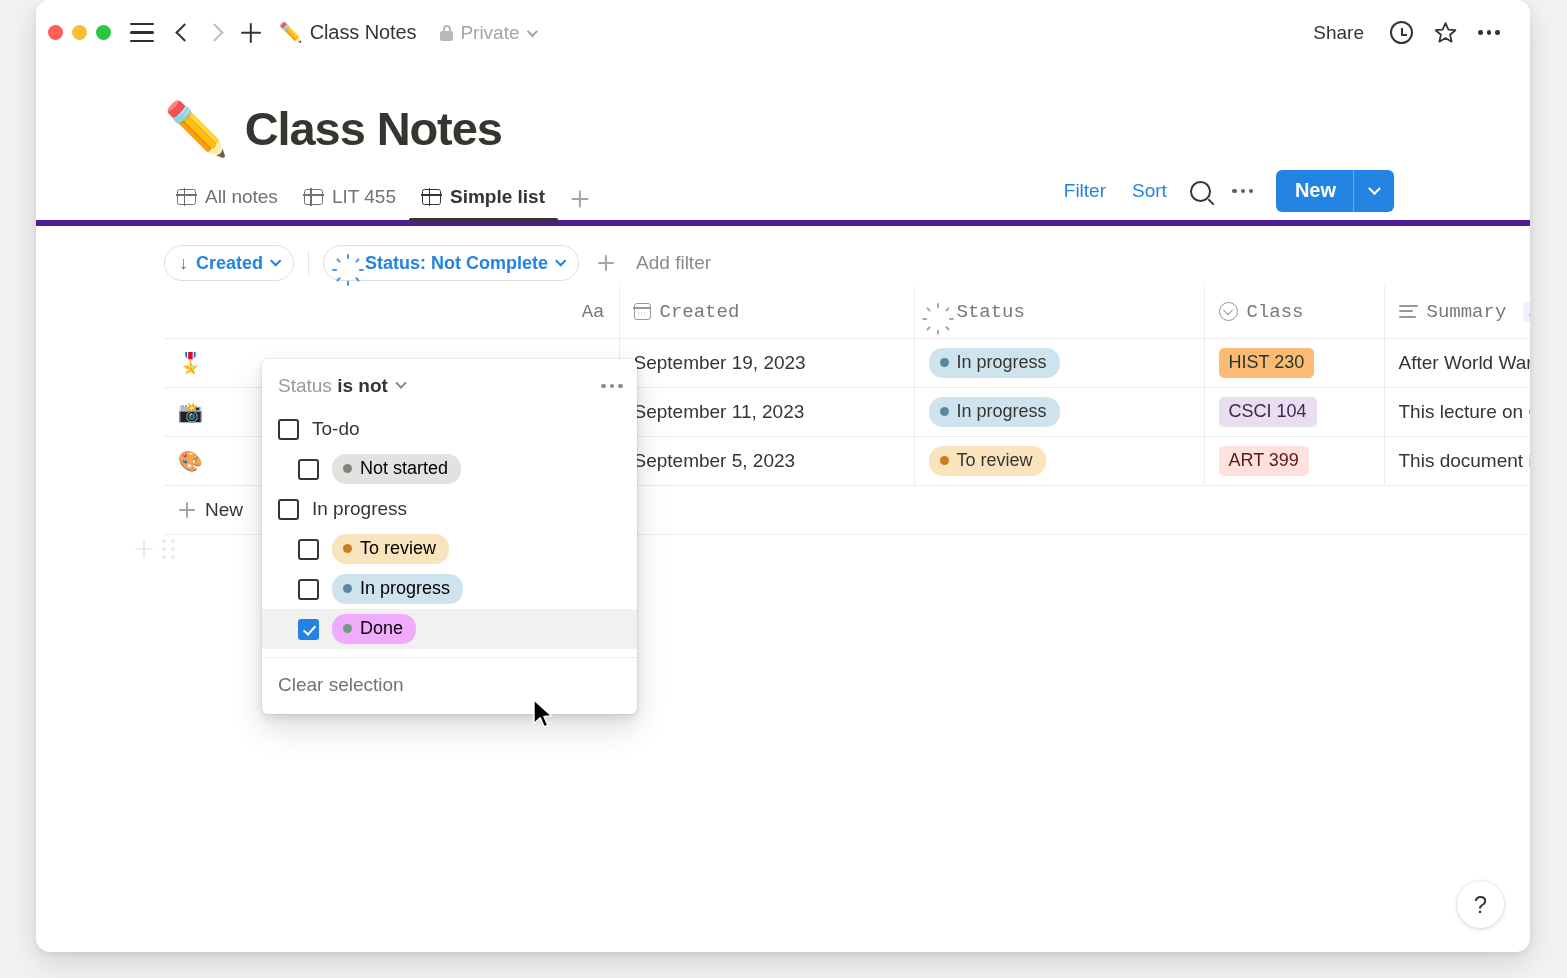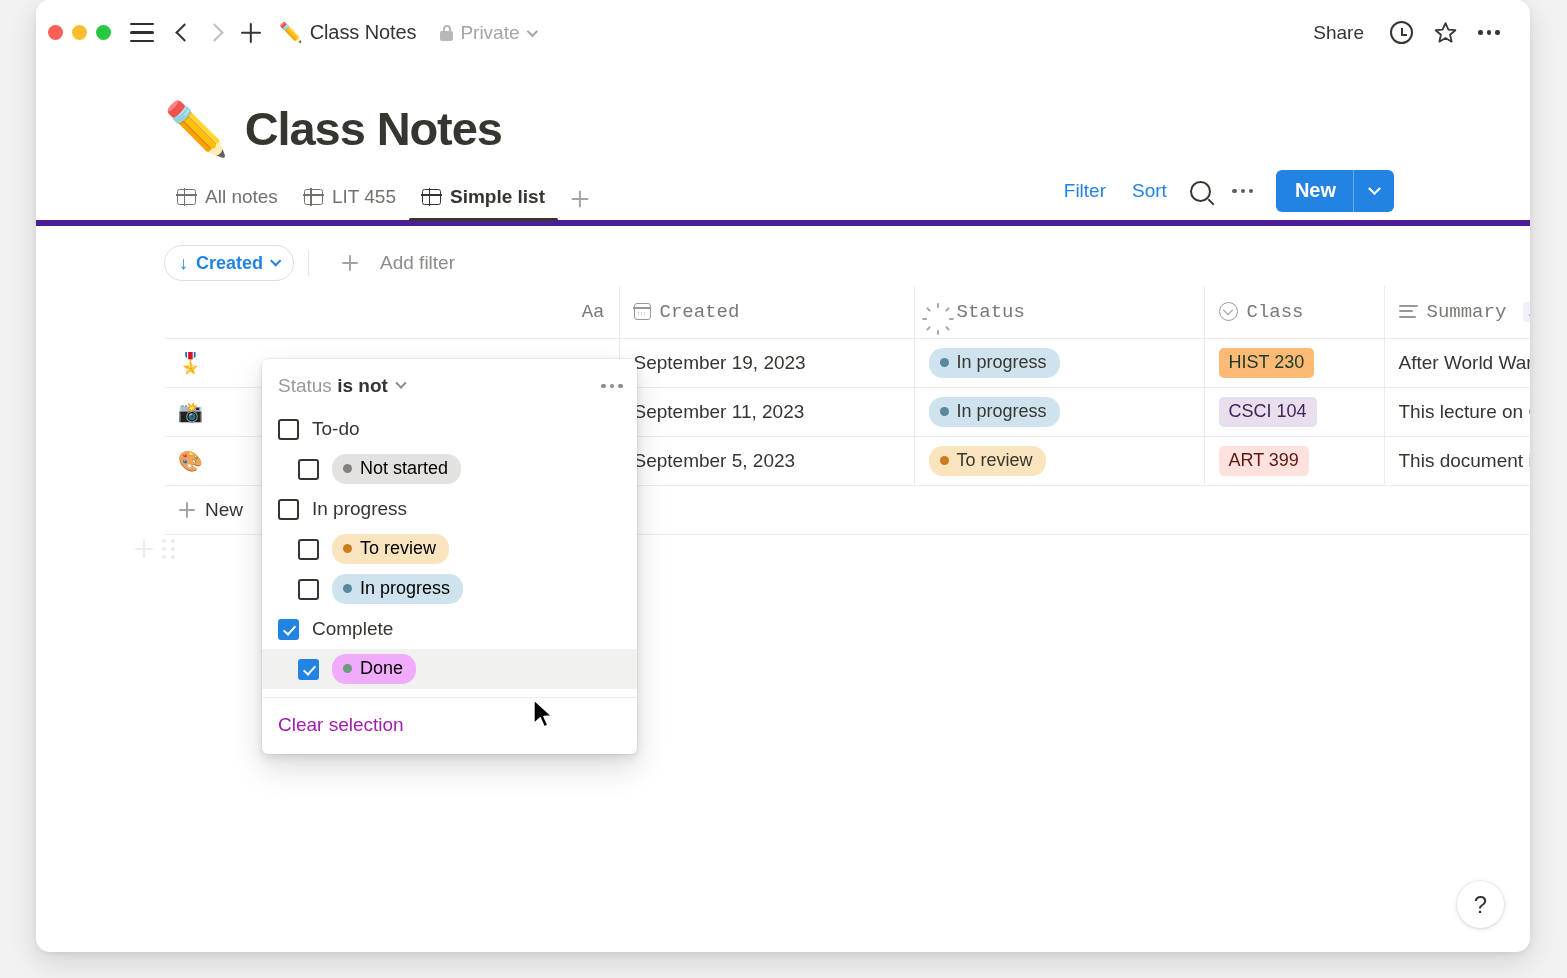--- a/index.html
+++ b/index.html
@@ -241,21 +241,21 @@
   .opt.sub { padding-left: 36px; }
   .opt.hl { background: #f1f1f0; }
   .cbx { width: 21px; height: 21px; border: 2.2px solid #37352f; border-radius: 3px; flex: 0 0 auto; background: #fff; }
   .cbx.checked { background: #2383e2; border-color: #2383e2; position: relative; }
   .cbx.checked::after {
     content:""; position: absolute; left: 6px; top: 2.4px; width: 5px; height: 10px;
     border-right: 2.6px solid #fff; border-bottom: 2.6px solid #fff; transform: rotate(42deg);
   }
   .opt .olbl { font-size: 19px; color: #37352f; }
   .panel-div { height: 1px; background: #ececeb; margin: 8px 0 0 0; }
-  .clear-sel { font-size: 19px; color: #a21caf; padding: 16px 16px 18px 16px; }
+  .clear-sel { font-size: 19px; color: #737373; padding: 16px 16px 18px 16px; }
 
   
   .cursor { position: absolute; left: 496px; top: 634px; z-index: 60; }
 
   
   .help {
     position: absolute; right: 26px; bottom: 24px;
     width: 47px; height: 47px; border-radius: 50%;
     background: #fff; box-shadow: 0 1px 5px rgba(15,15,15,0.15), 0 0 0 1px rgba(15,15,15,0.04);
     display: flex; align-items: center; justify-content: center;
@@ -367,20 +367,34 @@
         </div>
       </div>
 
       <div class="filters">
         <div class="chip">
           <span class="arrow-down">↓</span>
           <span>Created</span>
           <span class="dchev"></span>
         </div>
         <span class="chip-sep"></span>
+        <div class="chip">
+          <span class="spin">
+              <i style="transform: translate(-50%, -50%) rotate(0deg) translateY(-6.4px);"></i>
+              <i style="transform: translate(-50%, -50%) rotate(45deg) translateY(-6.4px);"></i>
+              <i style="transform: translate(-50%, -50%) rotate(90deg) translateY(-6.4px);"></i>
+              <i style="transform: translate(-50%, -50%) rotate(135deg) translateY(-6.4px);"></i>
+              <i style="transform: translate(-50%, -50%) rotate(180deg) translateY(-6.4px);"></i>
+              <i style="transform: translate(-50%, -50%) rotate(225deg) translateY(-6.4px);"></i>
+              <i style="transform: translate(-50%, -50%) rotate(270deg) translateY(-6.4px);"></i>
+              <i style="transform: translate(-50%, -50%) rotate(315deg) translateY(-6.4px);"></i>
+            </span>
+          <span>Status: Not Complete</span>
+          <span class="dchev"></span>
+        </div>
         <div class="add-filter">
           <span class="plus-small"></span>
           <span>Add filter</span>
         </div>
       </div>
 
       <div class="table-wrap">
         <table class="db">
           <colgroup>
             <col class="col-name">
@@ -558,24 +572,20 @@
             <span>To review</span>
           </span>
         </div>
         <div class="opt sub">
           <span class="cbx"></span>
           <span class="pill" style="background:#cfe3ef">
             <span class="pdot" style="background:#5a87a0"></span>
             <span>In progress</span>
           </span>
         </div>
-        <div class="opt">
-          <span class="cbx checked"></span>
-          <span class="olbl">Complete</span>
-        </div>
         <div class="opt sub hl">
           <span class="cbx checked"></span>
           <span class="pill" style="background:#f0abfc">
             <span class="pdot" style="background:#6c9b7d"></span>
             <span>Done</span>
           </span>
         </div>
 
         <div class="panel-div"></div>
         <div class="clear-sel">Clear selection</div>

